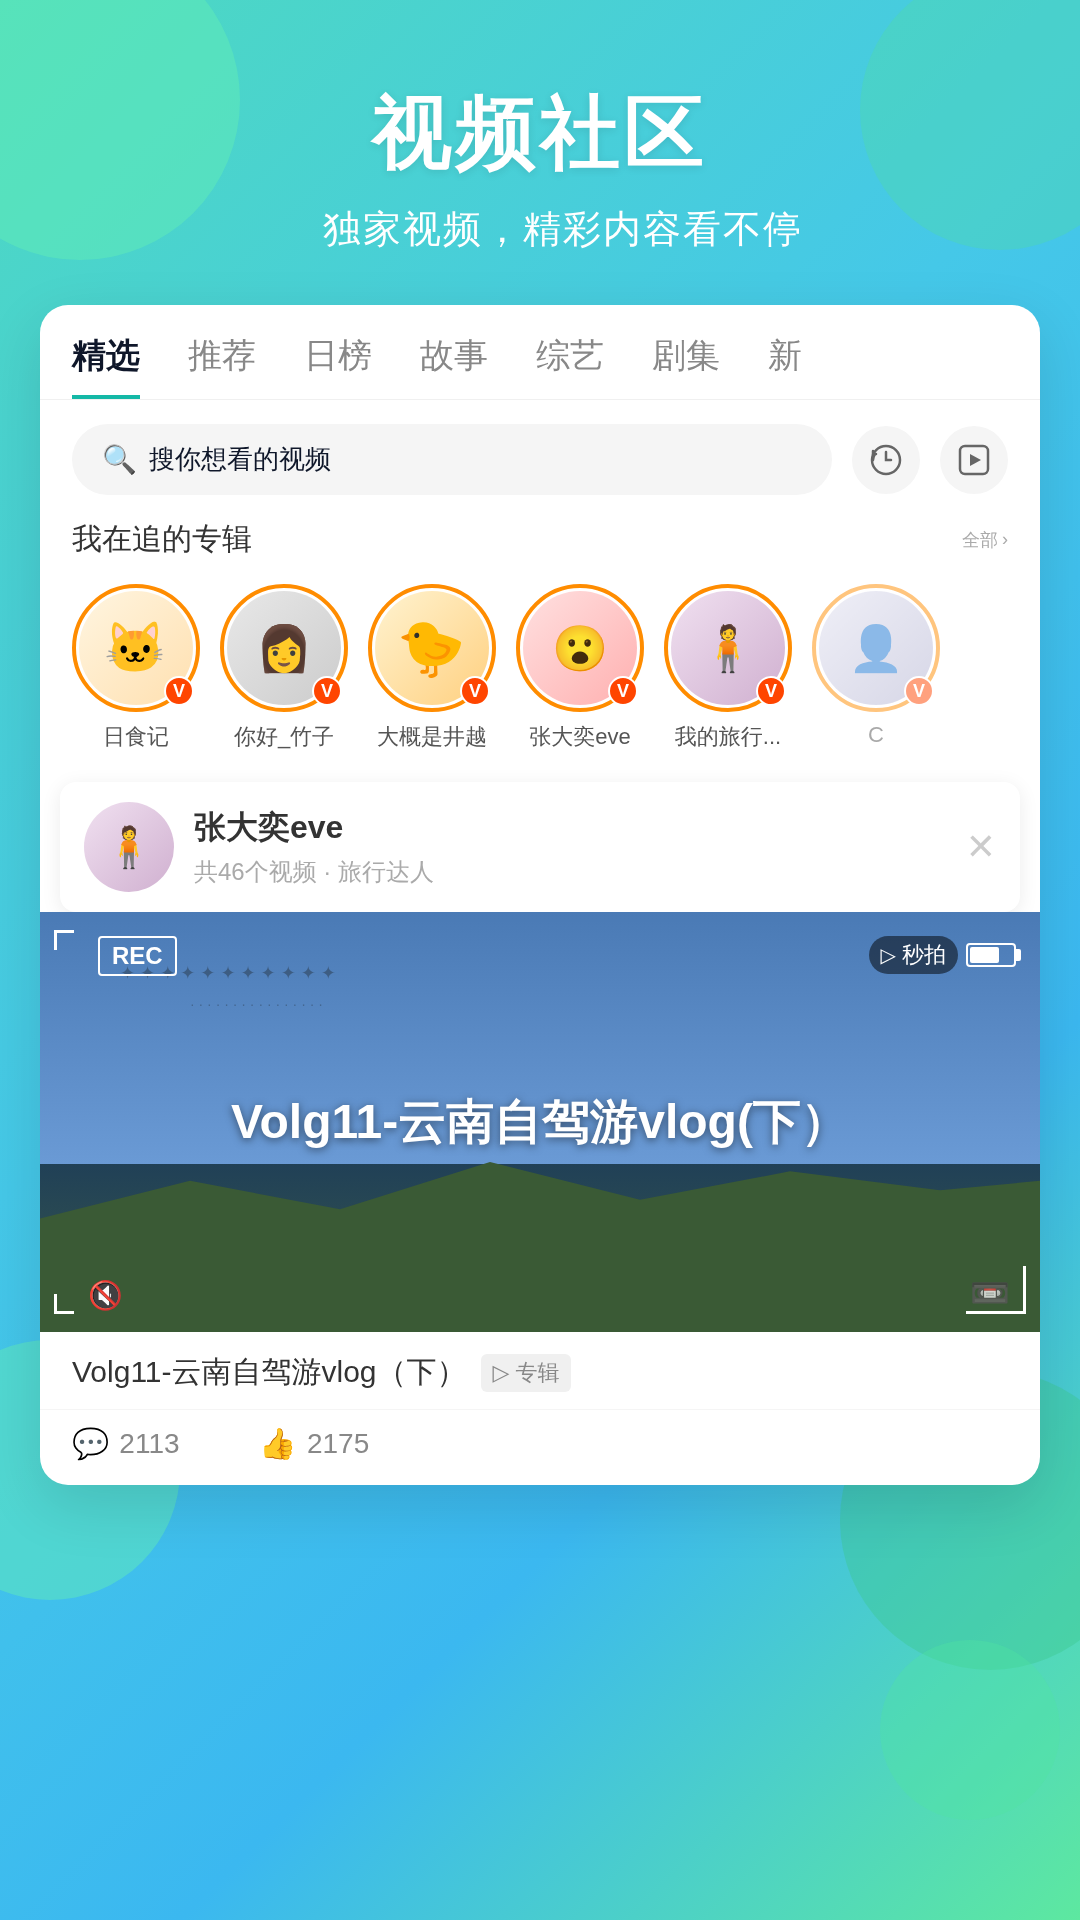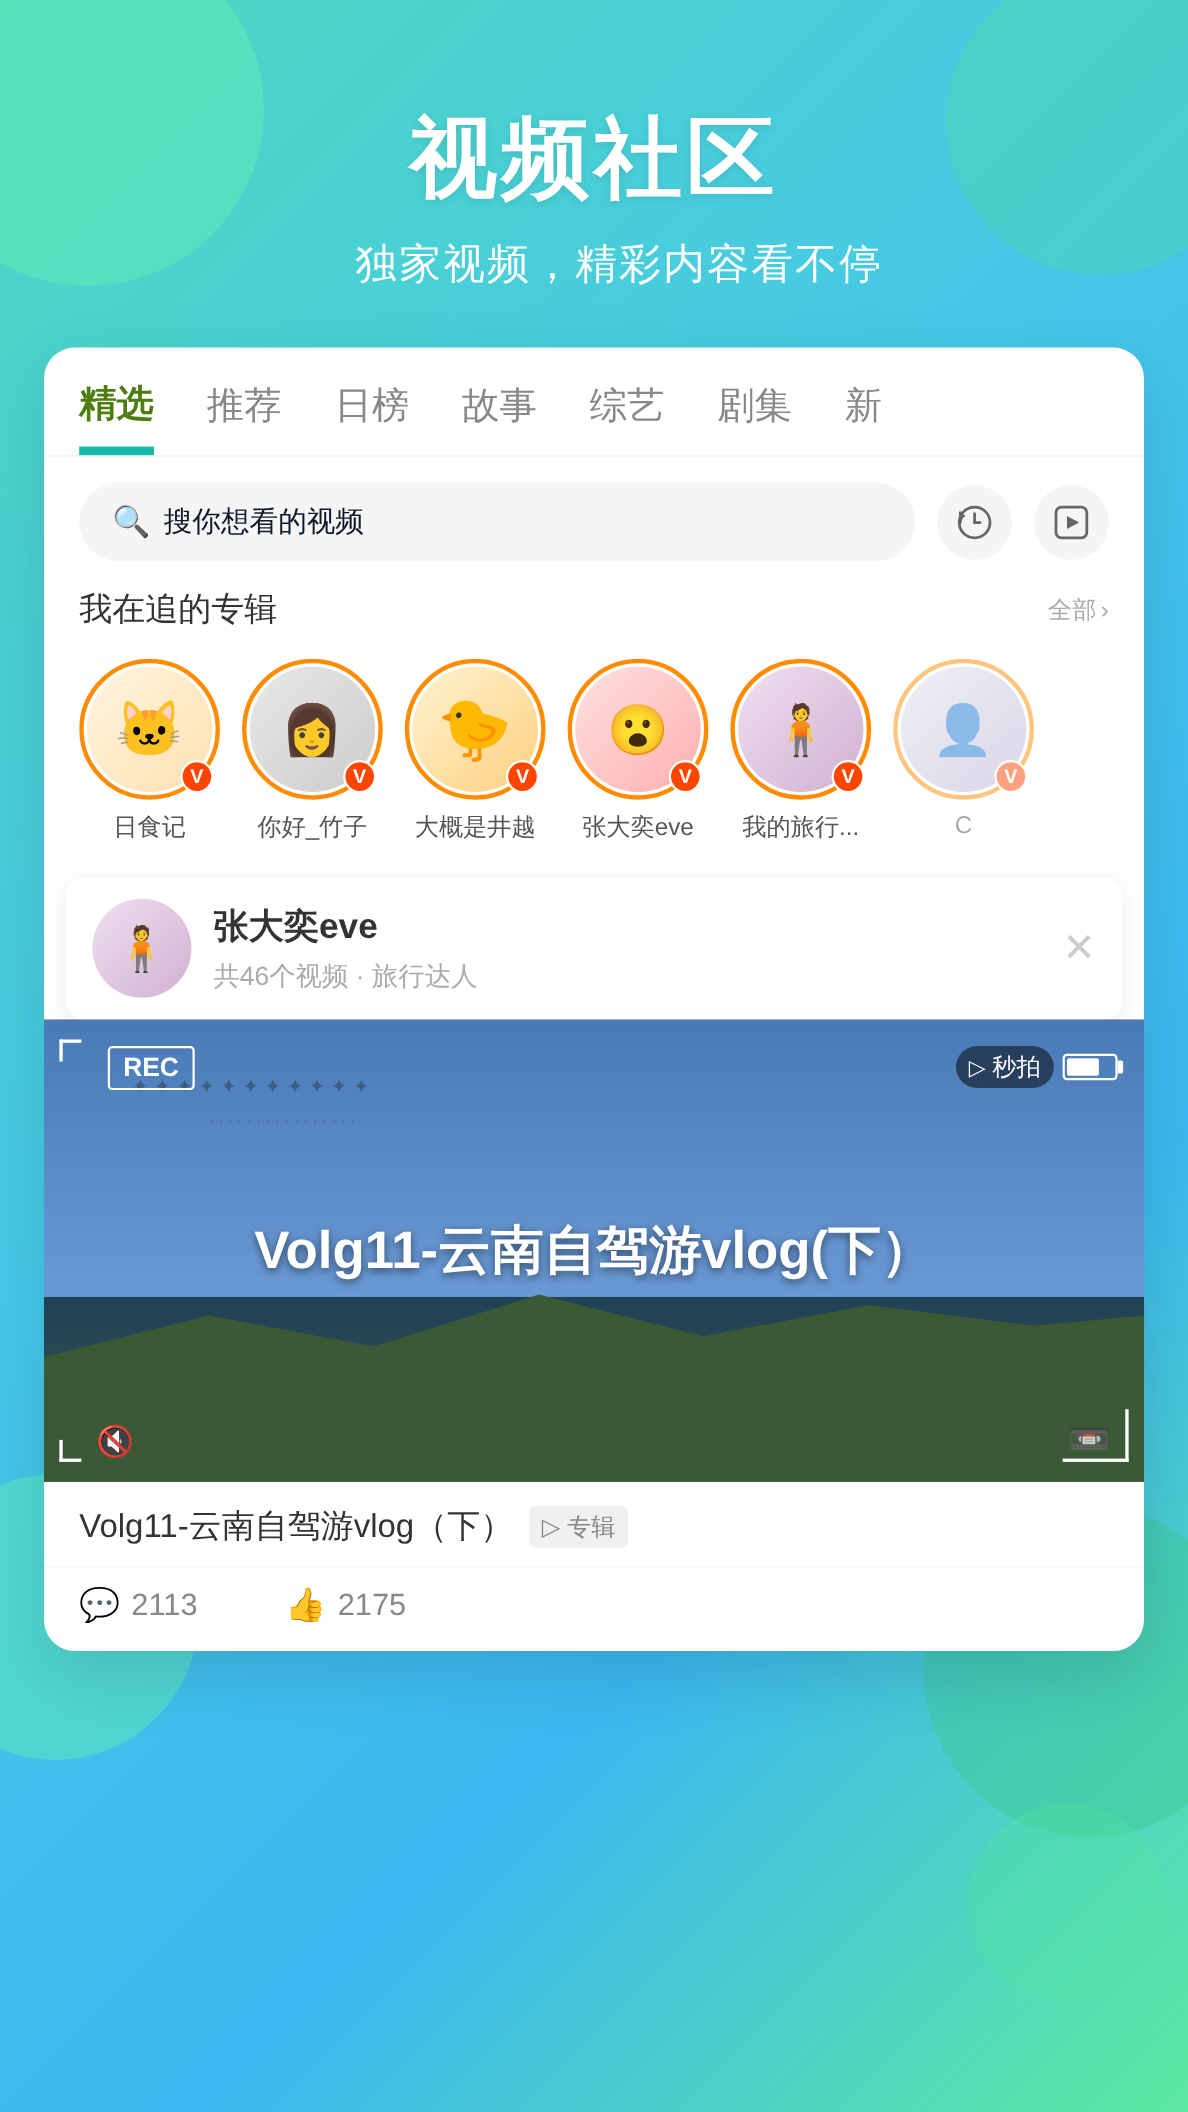--- a/index.html
+++ b/index.html
@@ -43,21 +43,20 @@
       bottom: 100px; right: 20px;
       background: rgba(80, 230, 160, 0.35);
     }
 
     
     .header {
       text-align: center;
       padding: 80px 0 50px;
       position: relative;
       z-index: 2;
-      margin-top: 11px;
     }
     .header-title {
       font-size: 80px;
       font-weight: 800;
       color: white;
       text-shadow: 0 2px 8px rgba(0,0,0,0.1);
       letter-spacing: 4px;
     }
     .header-subtitle {
       font-size: 38px;
@@ -89,23 +88,23 @@
     }
     .tab {
       font-size: 34px;
       color: #888;
       margin-right: 48px;
       padding-bottom: 20px;
       cursor: pointer;
       white-space: nowrap;
     }
     .tab.active {
-      color: #4d7c0f;
+      color: #0f172a;
       font-weight: 700;
-      border-bottom: 8px solid #14b8a6;
+      border-bottom: 4px solid #14b8a6;
       padding-bottom: 16px;
     }
 
     
     .search-section {
       padding: 24px 32px;
       display: flex;
       align-items: center;
       gap: 20px;
     }
@@ -146,21 +145,21 @@
       align-items: center;
       justify-content: space-between;
       margin-bottom: 24px;
     }
     .following-title {
       font-size: 30px;
       color: #333;
       font-weight: 500;
     }
     .following-all {
-      font-size: 22px;
+      font-size: 18px;
       color: #aaa;
       display: flex;
       align-items: center;
       gap: 4px;
     }
 
     
     .avatar-list {
       display: flex;
       gap: 20px;

